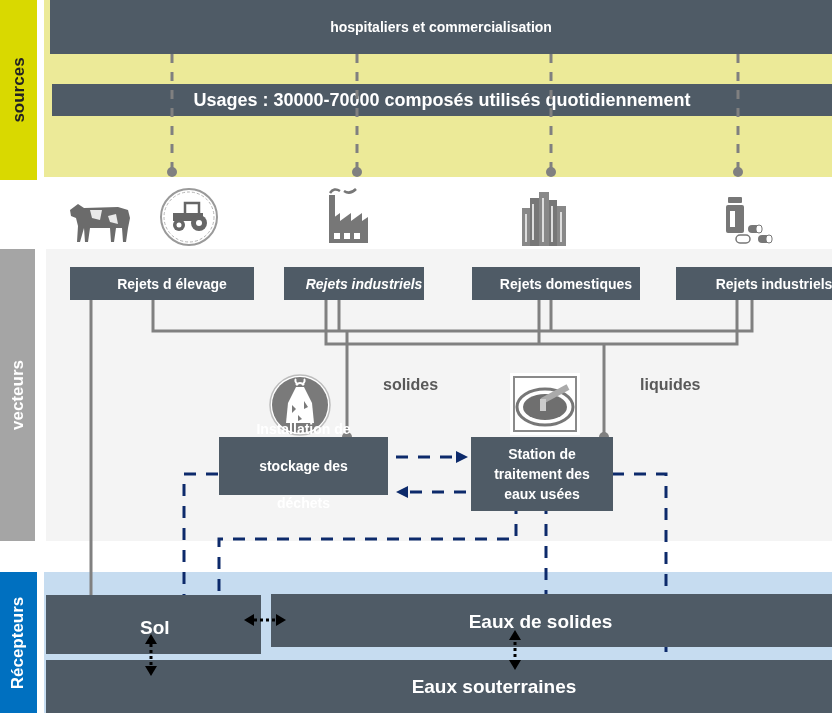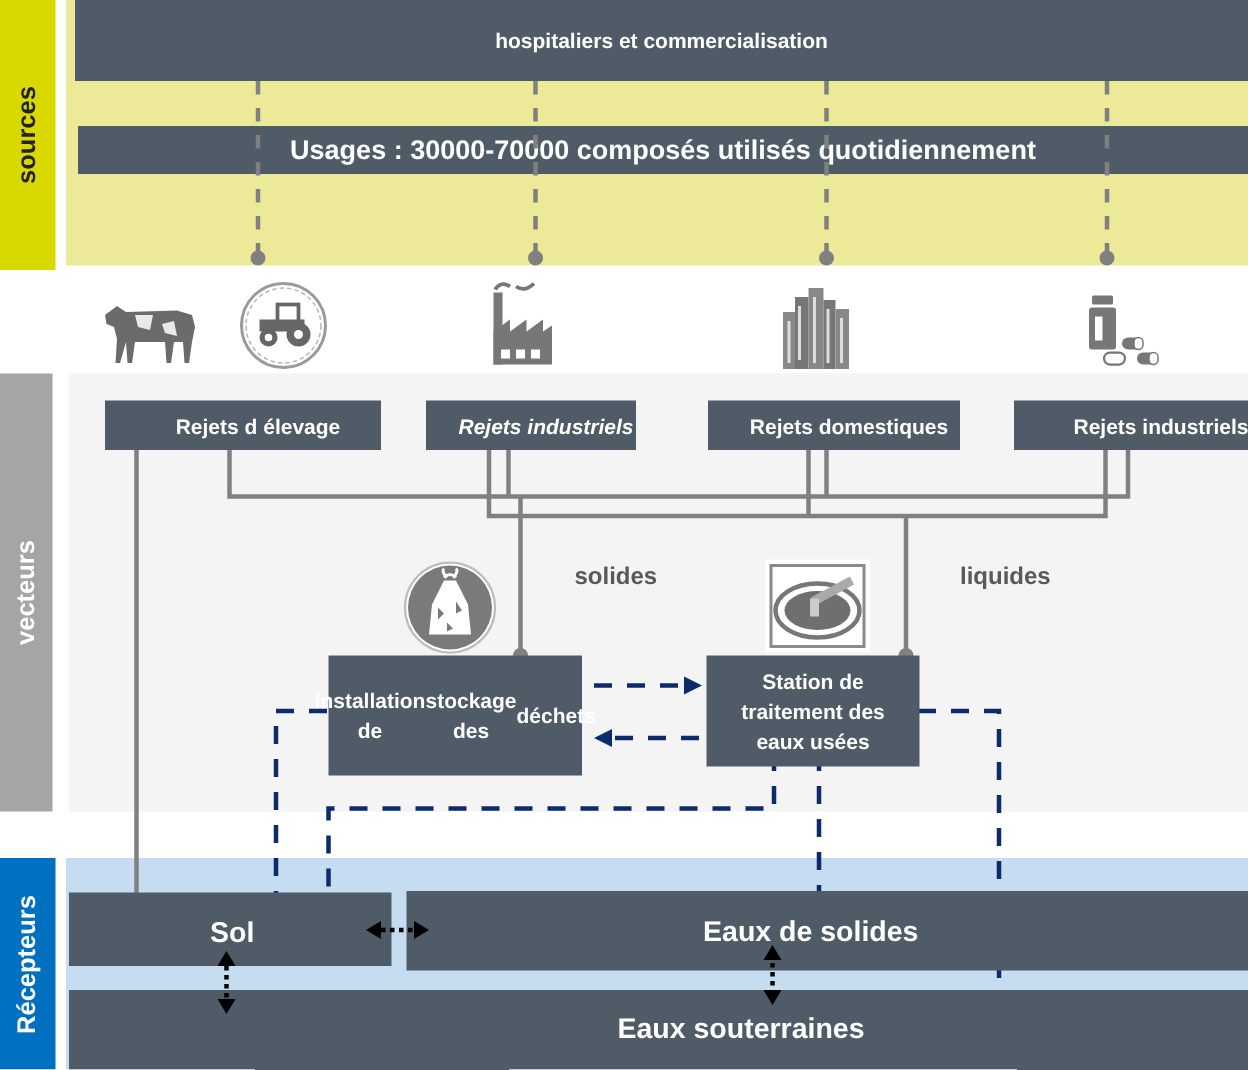--- a/index.html
+++ b/index.html
@@ -163,32 +163,32 @@
 <div class="abs dark rej" style="left:472px;top:267px;width:148px;height:33px;">
   <span>Rejets domestiques</span>
 </div>
 <div class="abs dark rej" style="left:676px;top:267px;width:156px;height:33px;">
   <span>Rejets industriels</span>
 </div>
 
 <div class="abs lbl" style="left:355px;top:376px;">solides</div>
 <div class="abs lbl" style="left:612px;top:376px;">liquides</div>
 
-<div class="abs dark proc" style="left:219px;top:437px;width:169px;height:80px;flex-direction:row;">
+<div class="abs dark proc" style="left:219px;top:437px;width:169px;height:58px;flex-direction:column;gap:17px;">
   <div>Installation de</div>
   <div>stockage des</div>
   <div>déchets</div>
 </div>
 <div class="abs dark proc" style="left:471px;top:437px;width:142px;height:74px;flex-direction:column;">
   <div>Station de</div>
   <div>traitement des</div>
   <div>eaux usées</div>
 </div>
 
-<div class="abs dark recv" style="left:46px;top:595px;width:215px;height:49px;justify-content:flex-start;">
+<div class="abs dark recv" style="left:46px;top:595px;width:215px;height:59px;justify-content:flex-start;">
   <span style="margin-left:94px;margin-top:6px;">Sol</span>
 </div>
 <div class="abs dark recv" style="left:271px;top:594px;width:561px;height:53px;">
   <span style="margin-left:-22px;margin-top:2px;">Eaux de solides</span>
 </div>
 <div class="abs dark recv" style="left:46px;top:660px;width:786px;height:53px;">
   <span style="margin-left:110px;">Eaux souterraines</span>
 </div>
 
 <svg class="lines" width="832" height="713" viewBox="0 0 832 713">

